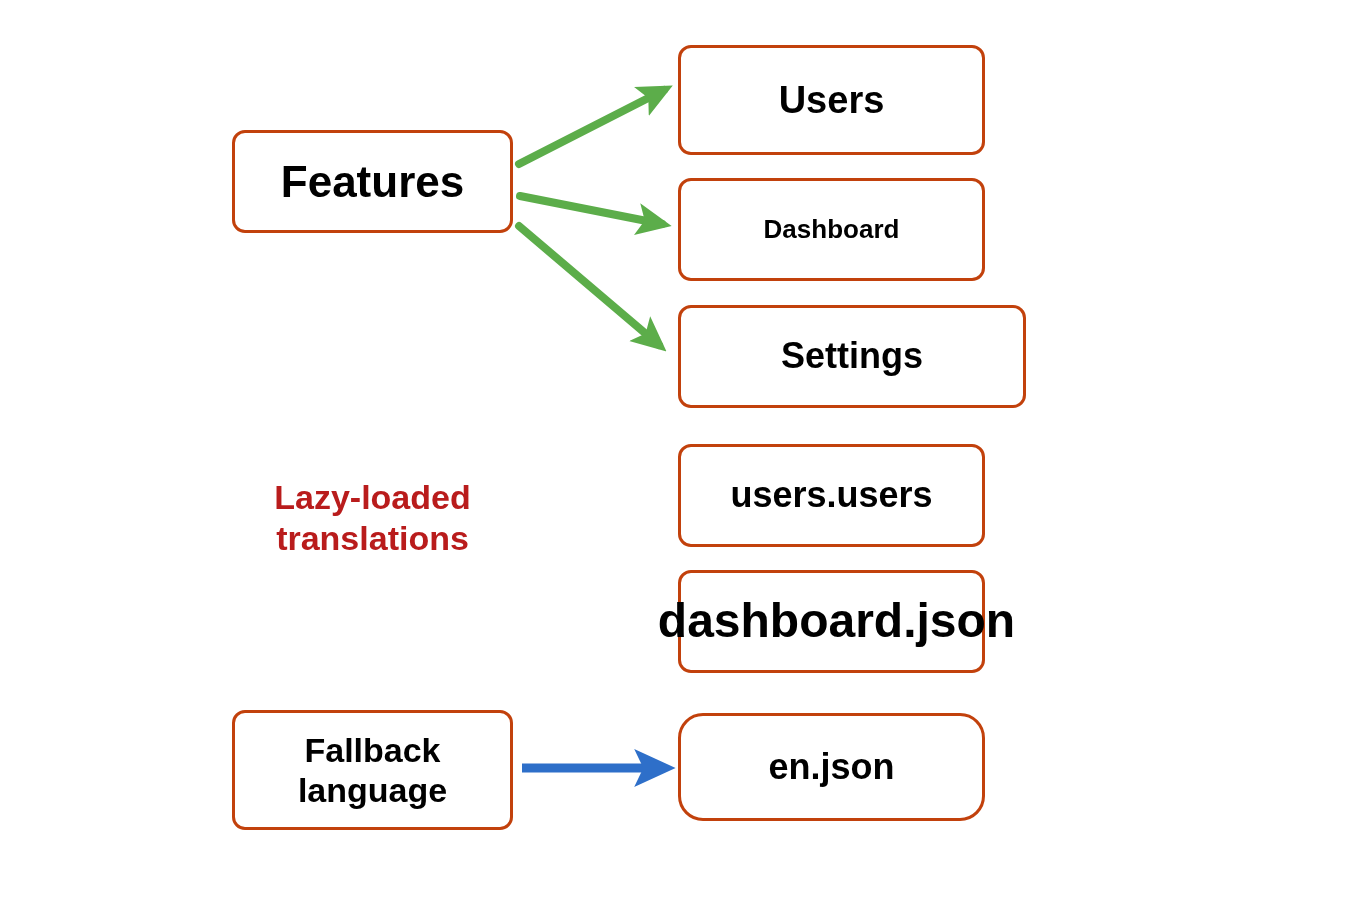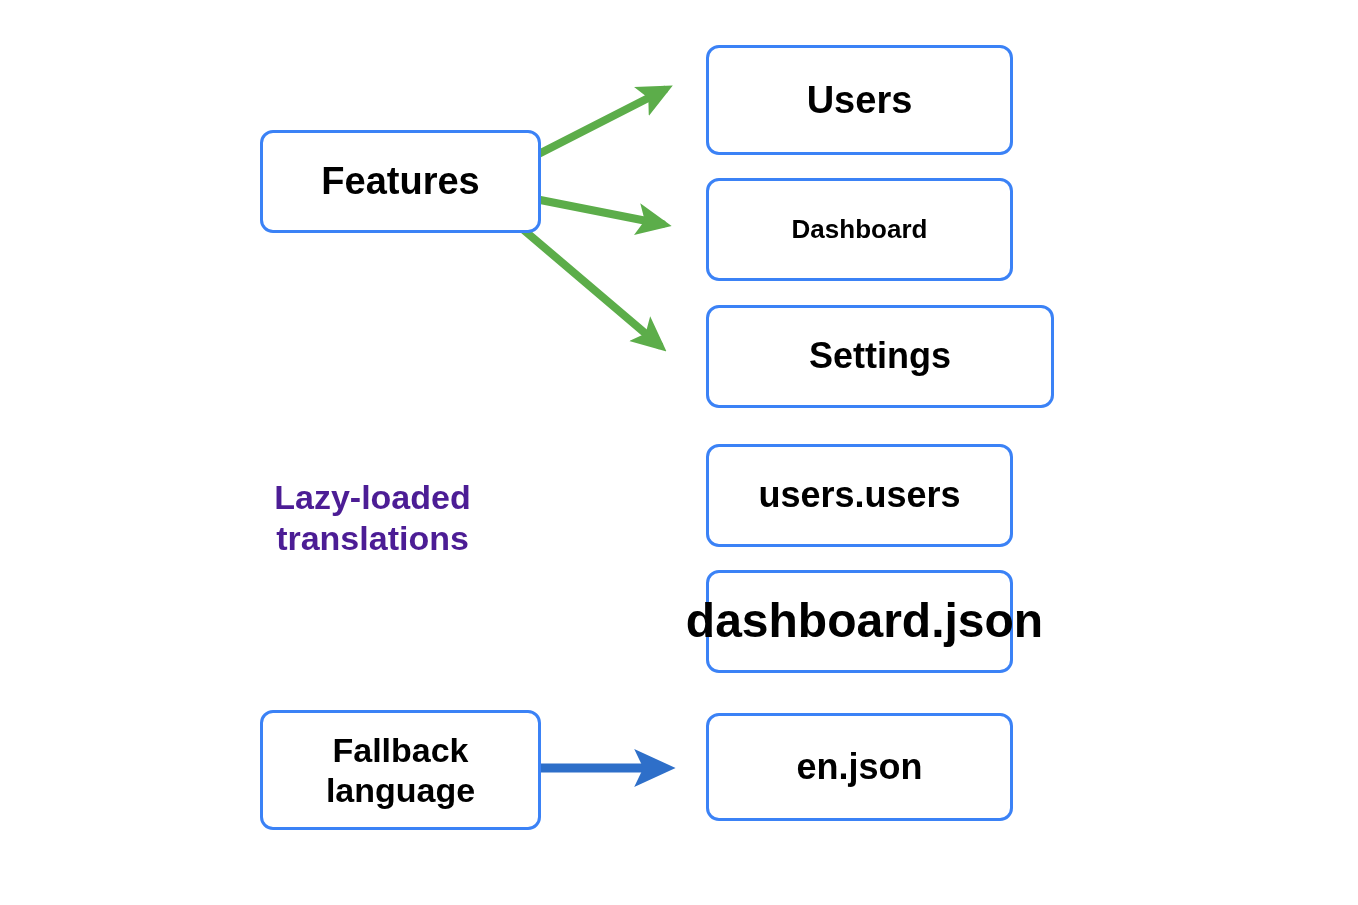--- a/index.html
+++ b/index.html
@@ -13,67 +13,66 @@
     width: 1358px;
     height: 905px;
     background: #ffffff;
     overflow: hidden;
     font-family: "Liberation Sans", sans-serif;
   }
   .node {
     position: absolute;
     box-sizing: border-box;
     background: #ffffff;
-    border: 3px solid #3b82f6;
+    border: 3px solid #c2410c;
     border-radius: 13px;
     display: flex;
     align-items: center;
     justify-content: center;
     text-align: center;
-    margin-left: 28px;
   }
   .node .node-label {
     font-family: "Liberation Sans", sans-serif;
     font-weight: bold;
     color: #000000;
     line-height: 1.18;
     white-space: pre-line;
     display: block;
   }
   
   #node-features {
     left: 232px; top: 130px; width: 281px; height: 103px;
   }
-  #node-features .node-label { font-size: 38px; }
+  #node-features .node-label { font-size: 44px; }
 
   #node-fallback {
     left: 232px; top: 710px; width: 281px; height: 120px;
   }
   #node-fallback .node-label { font-size: 34px; }
 
   
   #label-lazy {
     position: absolute;
     left: 232px; top: 477px; width: 281px;
     text-align: center;
     font-family: "Liberation Sans", sans-serif;
     font-weight: bold;
     font-size: 34px;
     line-height: 1.22;
-    color: #4c1d95;
+    color: #b91c1c;
     white-space: pre-line;
   }
 
   
   #node-users       { left: 678px; top: 45px;  width: 307px; height: 110px; }
   #node-dashboard   { left: 678px; top: 178px; width: 307px; height: 103px; }
   #node-settings    { left: 678px; top: 305px; width: 348px; height: 103px; }
   #node-usersjson   { left: 678px; top: 444px; width: 307px; height: 103px; }
   #node-dashjson    { left: 678px; top: 570px; width: 307px; height: 103px; }
-  #node-enjson      { left: 678px; top: 713px; width: 307px; height: 108px; }
+  #node-enjson      { left: 678px; top: 713px; width: 307px; height: 108px; border-radius: 25px; }
 
   #node-users .node-label      { font-size: 38px; }
   #node-dashboard .node-label  { font-size: 26px; }
   #node-settings .node-label   { font-size: 36px; }
   #node-usersjson .node-label  { font-size: 36px; }
   
   #node-dashjson {
     justify-content: center;
     overflow: visible;
   }

